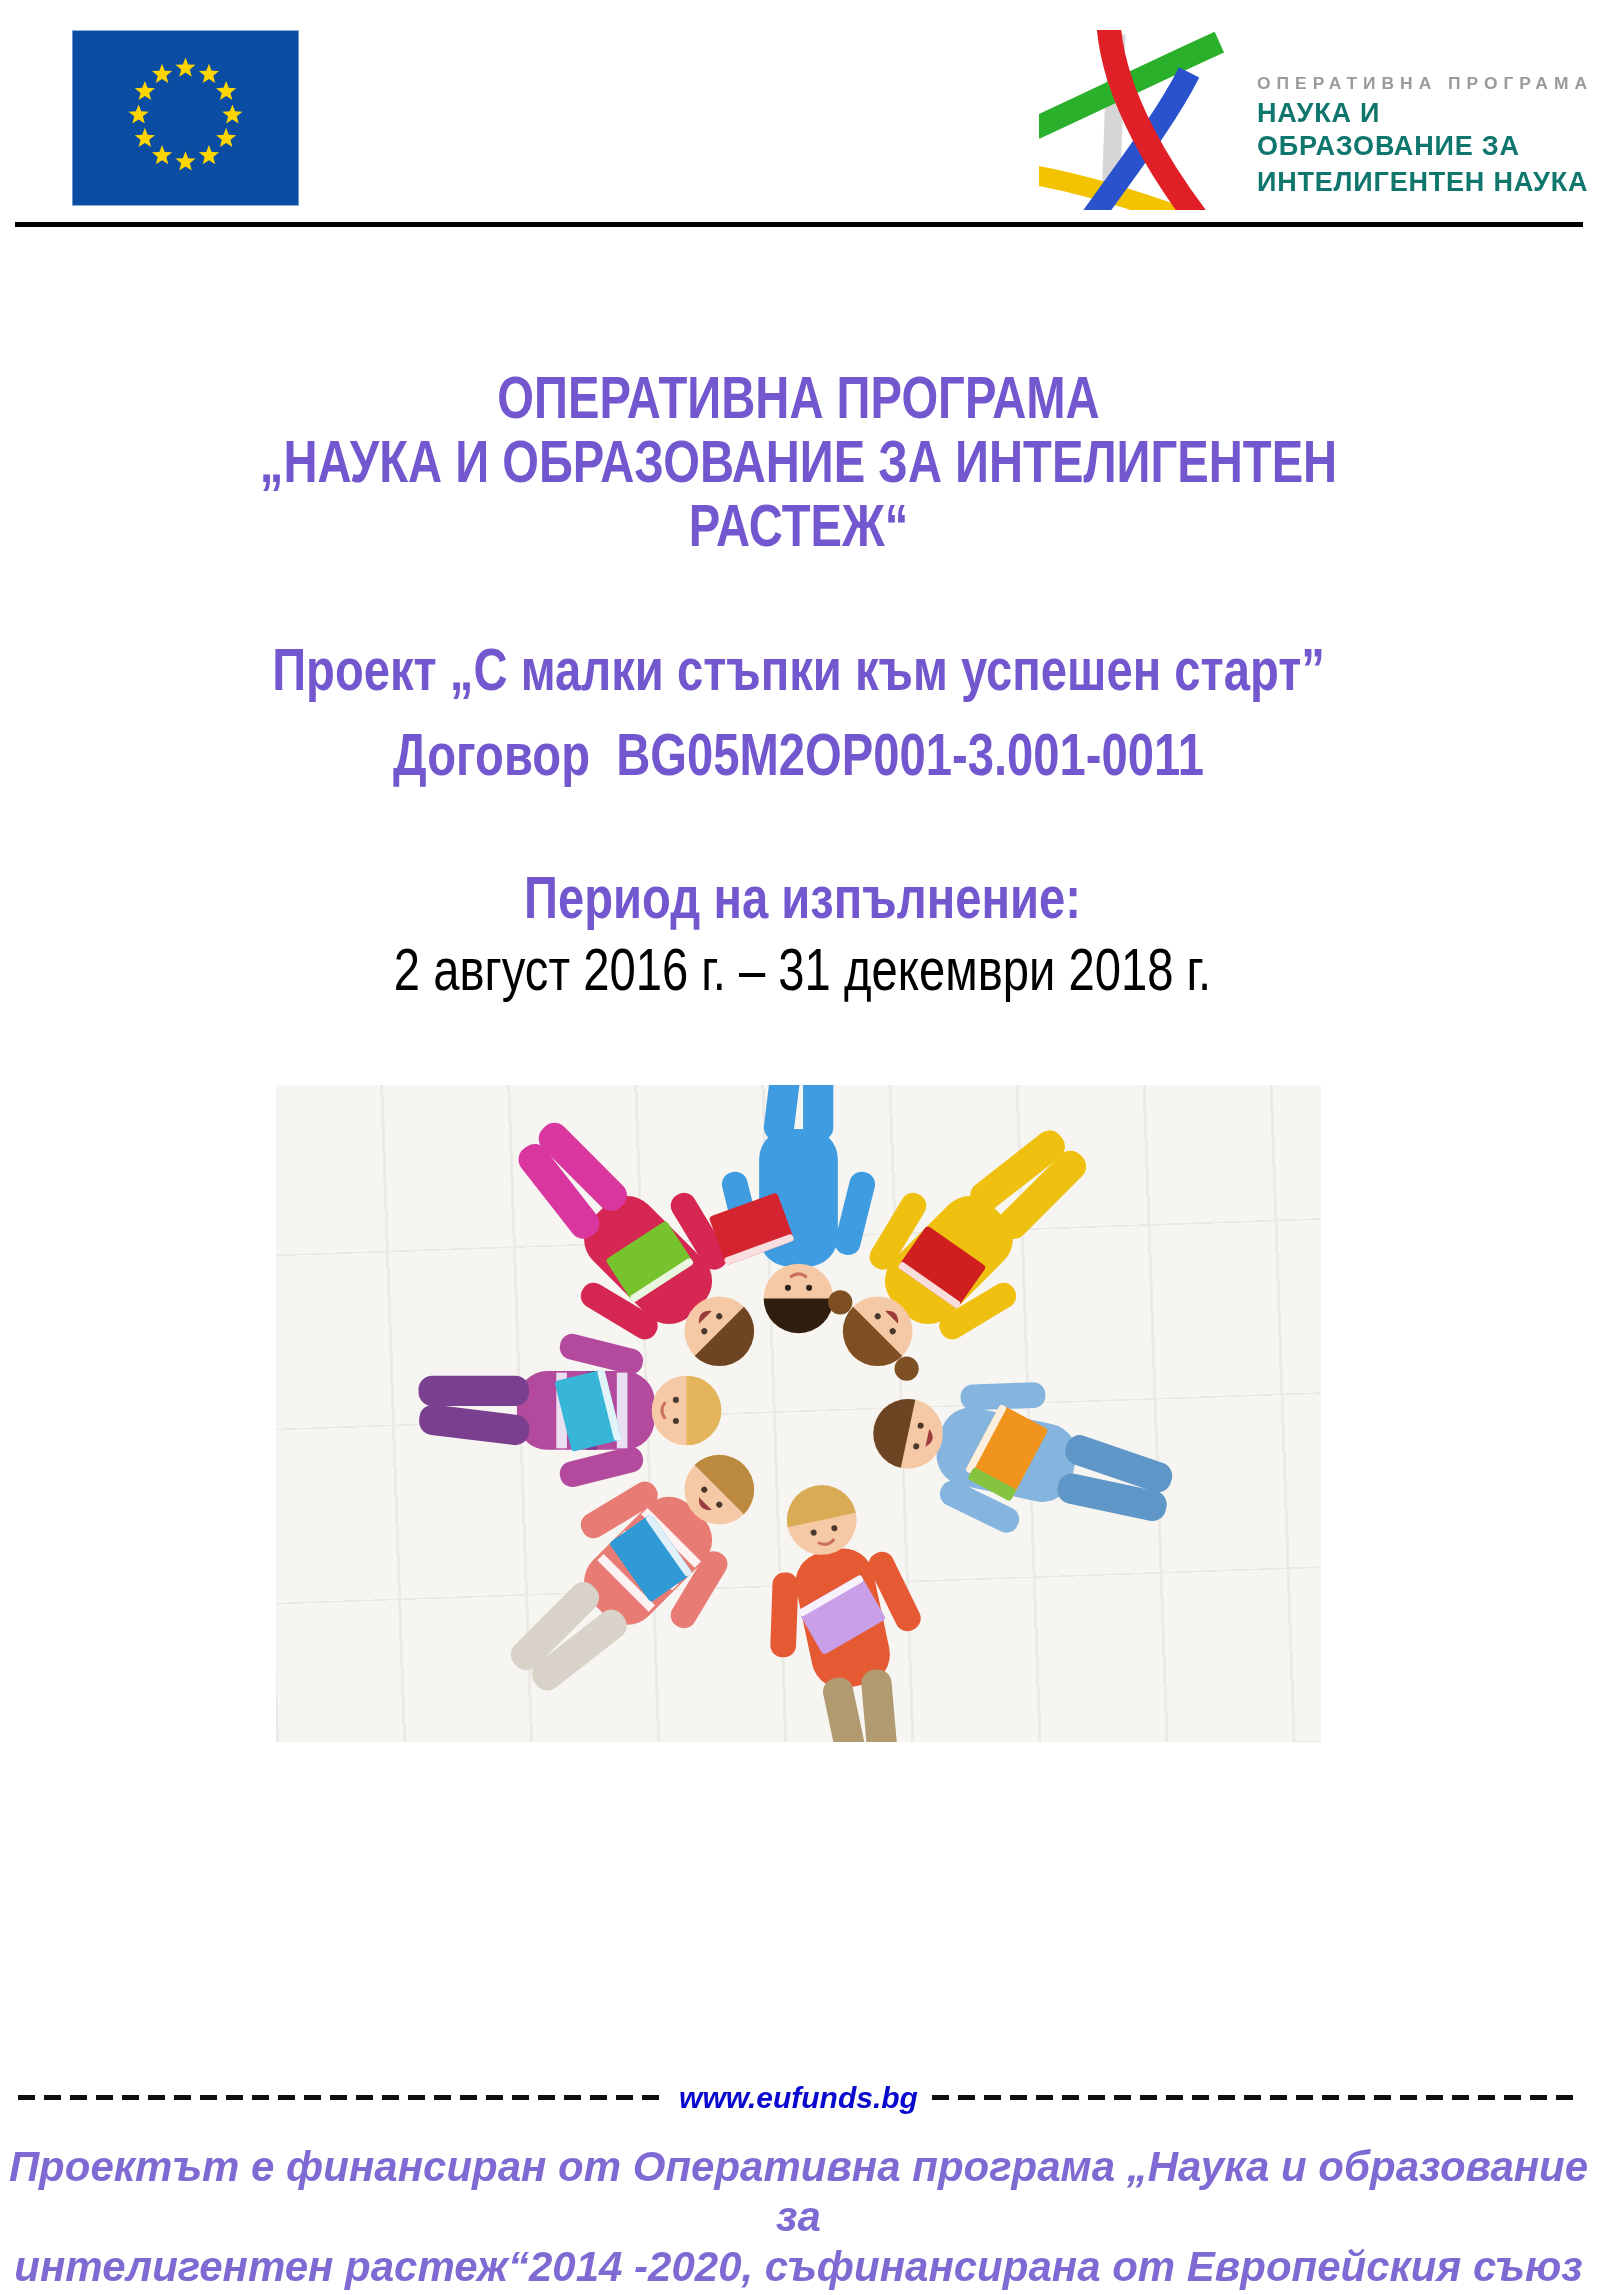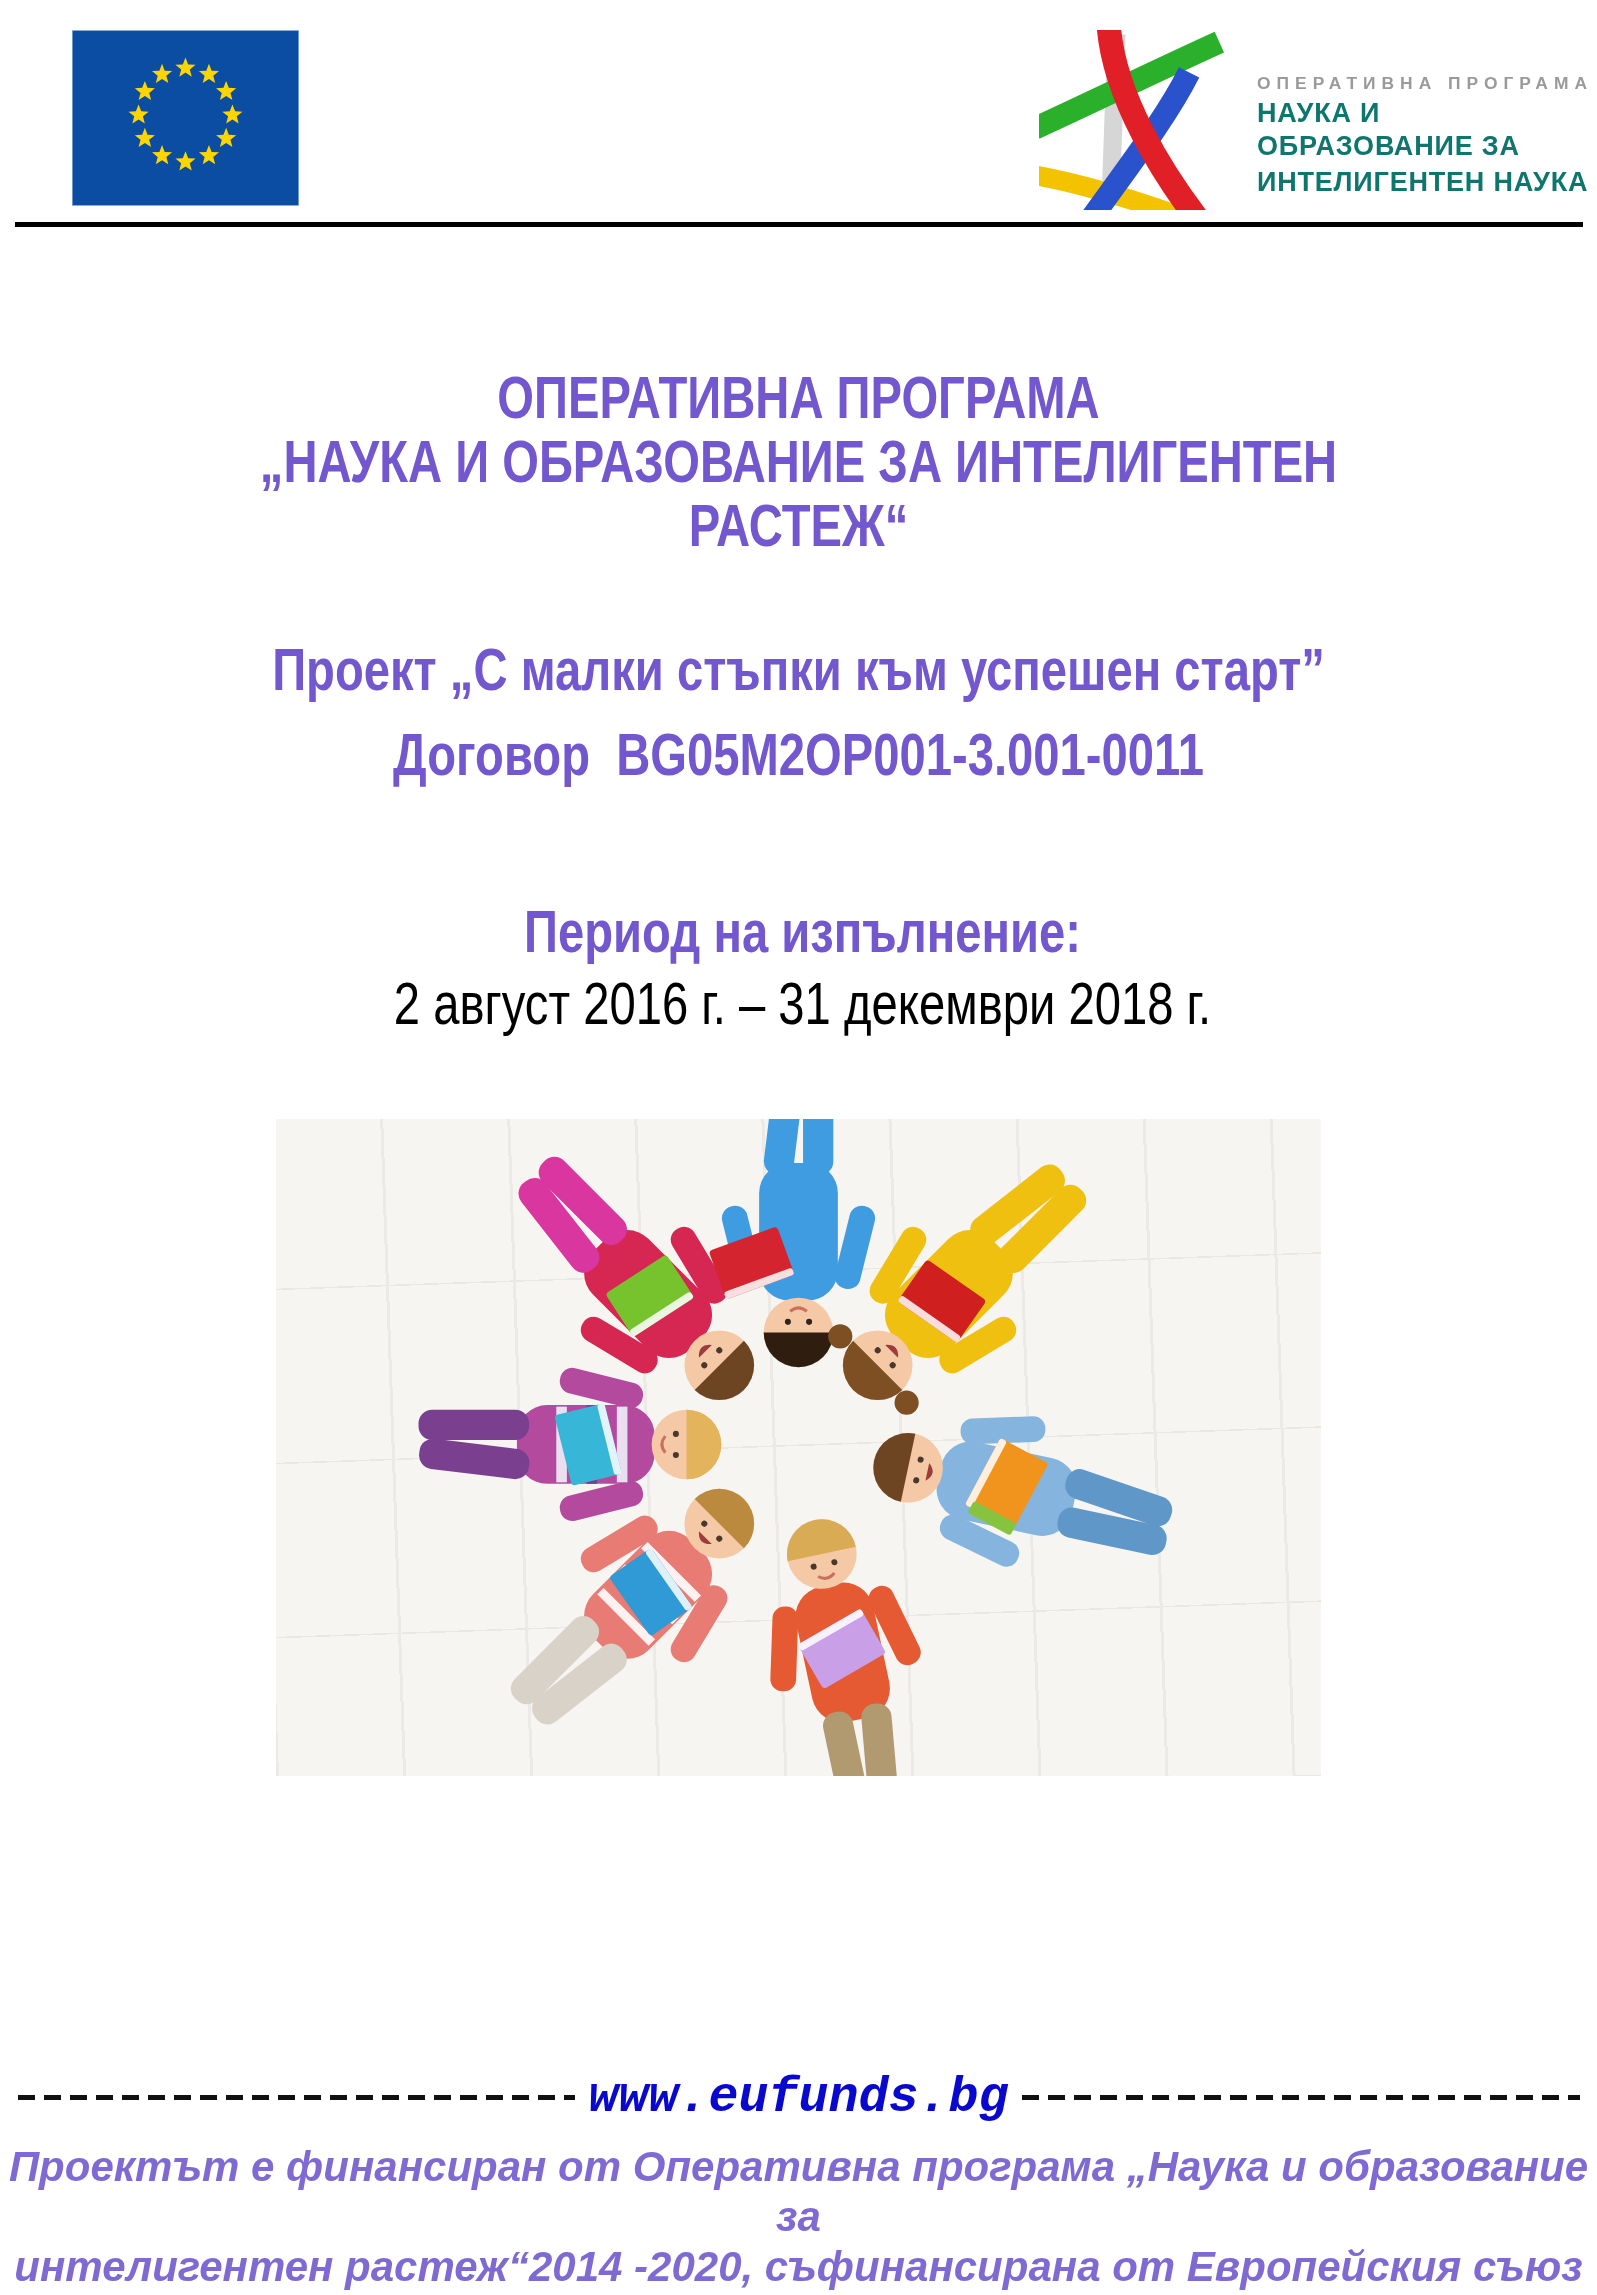--- a/index.html
+++ b/index.html
@@ -25,36 +25,36 @@
   .t-purple-lg{font-size:59px;font-weight:bold;color:#7257ce;line-height:64px;}
   .title-block{margin-top:139px;}
   .project-block{margin-top:80px;}
   .project-block .line2{margin-top:21px;}
 
   .grant-block{margin-top:55px;}
   .grant-heading{font-size:55px;font-weight:bold;color:#000;line-height:70px;}
   .grant-total{font-size:55px;color:#000;line-height:73px;}
   .grant-sub{font-size:39px;color:#000;line-height:53px;}
 
-  .period-block{margin-top:107px;padding-left:8px;}
+  .period-block{margin-top:73px;padding-left:8px;}
   .period-heading{font-size:59px;font-weight:bold;color:#7257ce;line-height:76px;}
   .period-value{font-size:59px;color:#000;line-height:68px;}
 
   
   .photo{position:relative;width:1045px;height:657px;margin:81px auto 0;
          background:#f6f5f2;
          background-image:repeating-linear-gradient(88deg,#eceae6 0 3px,rgba(0,0,0,0) 3px 127px),
                           repeating-linear-gradient(-2deg,rgba(220,216,210,.45) 0 1.5px,rgba(0,0,0,0) 1.5px 174px);}
   .photo svg{position:absolute;left:0;top:0;}
 
   
   .separator{display:flex;align-items:center;gap:13.6px;width:1562px;margin:35px auto 0;height:59px;}
   .dashes{flex:1;height:5.3px;background:repeating-linear-gradient(90deg,#101010 0 16.7px,rgba(0,0,0,0) 16.7px 26px);}
-  .website{font-family:Liberation Mono, monospace;font-style:italic;font-weight:bold;
-           font-size:50px;color:#0808cf;white-space:nowrap;}
+  .website{font-family:Liberation Sans, sans-serif;font-style:italic;font-weight:bold;
+           font-size:30px;color:#0808cf;white-space:nowrap;}
   .footer-note{margin-top:15px;text-align:center;font-family:Liberation Sans, sans-serif;
                font-style:italic;font-weight:bold;font-size:42px;line-height:50px;color:#7e6ad2;}
 </style>
 </head>
 <body>
 
 <div class="page">
 
   <div class="eu-flag">
     <svg width="227" height="176" viewBox="0 0 300 232">

